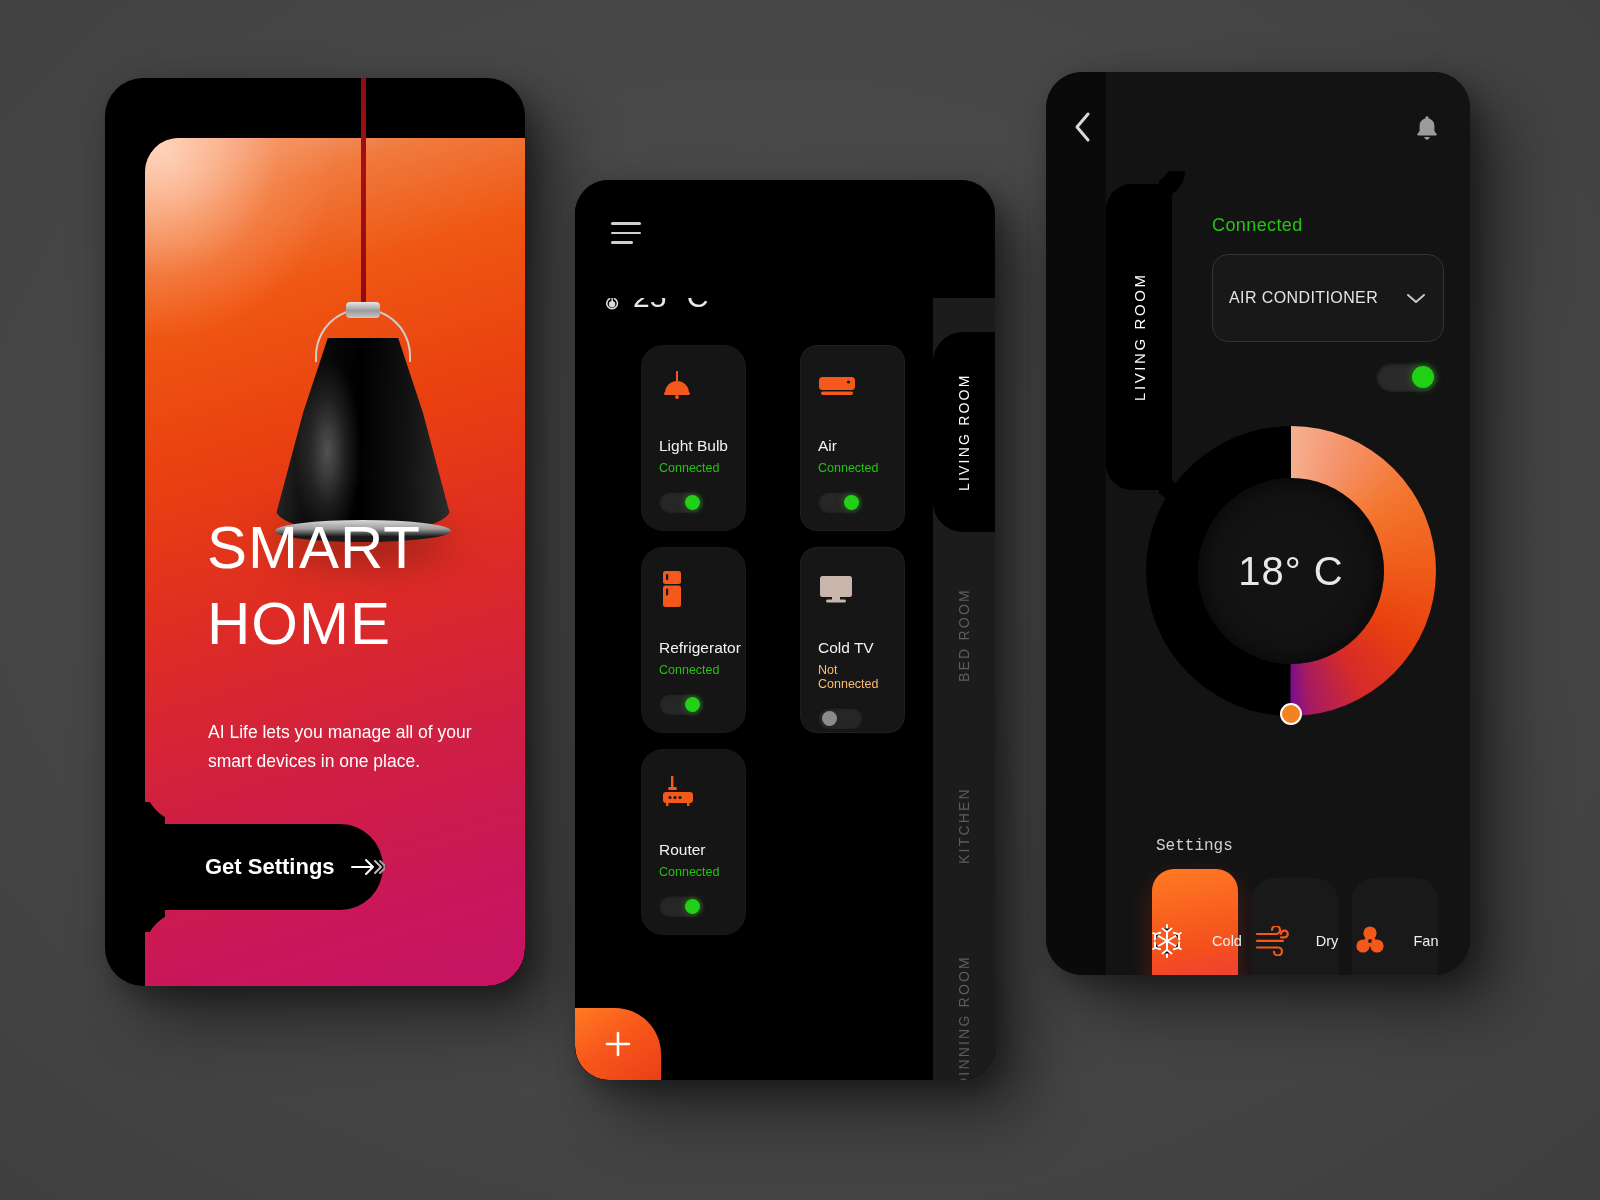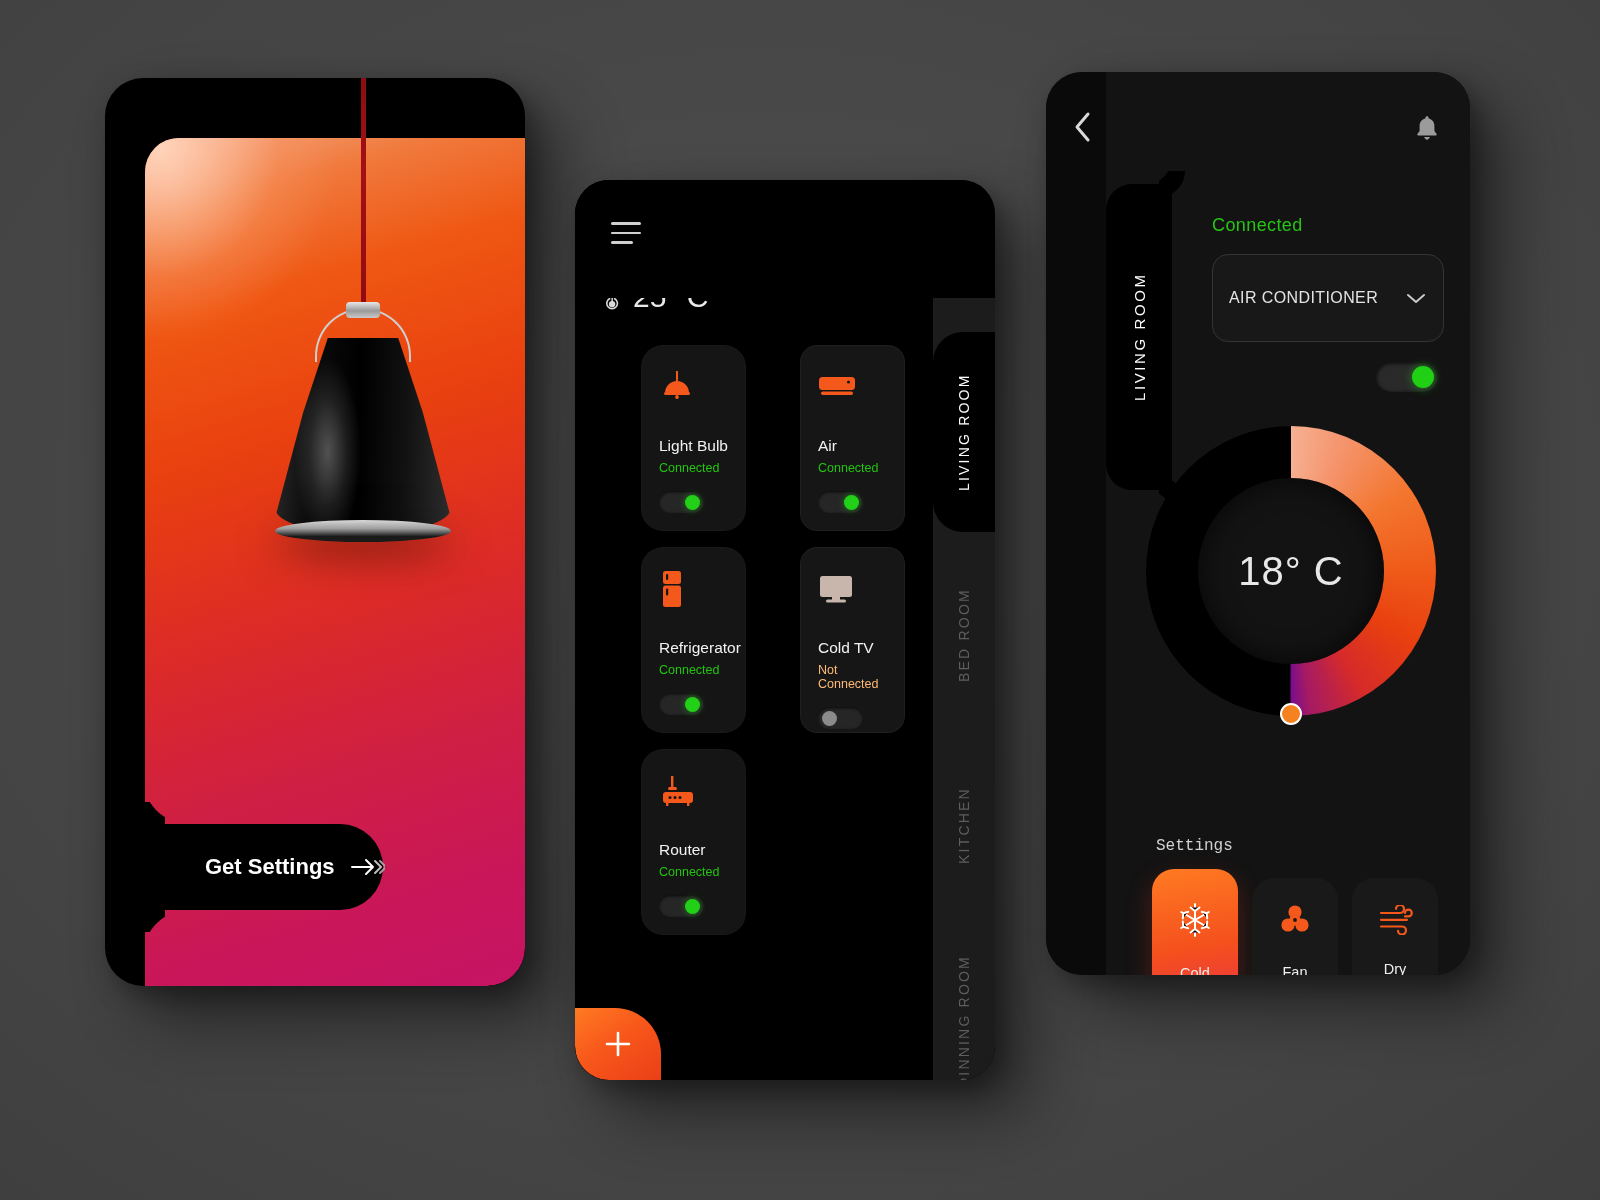--- a/index.html
+++ b/index.html
@@ -264,21 +264,21 @@
   }
   .settings-label {
     position: absolute; left: 110px; top: 765px; color: #d2d2d2; font-size: 16px; font-family: Liberation Mono, monospace;
   }
   .mode-row {
     position: absolute; left: 106px; top: 806px;
     display: flex; gap: 14px;
   }
   .mode-btn {
     width: 86px; height: 126px; border-radius: 22px; background: #191919;
-    display: flex; flex-direction: column; align-items: center; justify-content: center;
+    display: flex; flex-direction: row; align-items: center; justify-content: center;
     gap: 26px;
   }
   .mode-btn.active {
     width: 86px; height: 144px; margin-top: -9px;
     background: linear-gradient(170deg, #ff7a22 0%, #f4501d 55%, #e8304a 100%);
     box-shadow: 0 10px 26px rgba(230,60,40,0.28);
   }
   .mode-label { color: #efefef; font-size: 14.5px; }
 
   .icon-svg { display: block; }
@@ -292,21 +292,26 @@
     <div class="hero-glow"></div>
 
     <div class="lamp-wrap">
       <div class="lamp-cord"></div>
       <div class="lamp-yoke"></div>
       <div class="lamp-clamp"></div>
       <div class="lamp-shade"></div>
       <div class="lamp-rim"></div>
     </div>
 
-
+    <div class="hero-title">
+      <div>SMART</div>
+      <div>HOME</div>
+    </div>
+
+    <div class="hero-sub">AI Life lets you manage all of your smart devices in one place.</div>
   </div>
 
   <div class="cta-notch"></div>
   <div class="cta-label">
     <span>Get Settings</span>
     <span class="cta-arrow">
       <svg class="icon-svg" width="34" height="18" viewBox="0 0 34 18">
         <path d="M1 9 H22 M15 2 L22 9 L15 16" fill="none" stroke="#fff" stroke-width="2" stroke-linecap="round" stroke-linejoin="round"></path>
         <path d="M24 3 L30 9 L24 15" fill="none" stroke="#bdbdbd" stroke-width="2" stroke-linecap="round" stroke-linejoin="round"></path>
         <path d="M29 3 L35 9 L29 15" fill="none" stroke="#9e9e9e" stroke-width="2" stroke-linecap="round" stroke-linejoin="round"></path>
@@ -498,36 +503,36 @@
           <path d="M14.5 6.5 L19 10 L23.5 6.5 M14.5 31.5 L19 28 L23.5 31.5"></path>
           <path d="M6.8 17.4 L7.3 12.2 L12.2 10.7 M31.2 20.6 L30.7 25.8 L25.8 27.3"></path>
           <path d="M12.2 27.3 L7.3 25.8 L6.8 20.6 M25.8 10.7 L30.7 12.2 L31.2 17.4"></path>
         </svg>
       </span>
       <span class="mode-label">Cold</span>
     </div>
 
     <div class="mode-btn">
       <span>
+        <svg class="icon-svg" width="38" height="30" viewBox="0 0 38 30" fill="none" stroke="#f4581b" stroke-width="2.2" stroke-linecap="round">
+          <path d="M5 8 H24 a4 4 0 1 0 -4 -4.2"></path>
+          <path d="M5 14.8 H31"></path>
+          <path d="M5 21.5 H26 a4 4 0 1 1 -4 4.3"></path>
+          <path d="M29 8 a3.4 3.4 0 1 1 3.4 3.4 H29"></path>
+        </svg>
+      </span>
+      <span class="mode-label">Dry</span>
+    </div>
+
+    <div class="mode-btn">
+      <span>
         <svg class="icon-svg" width="36" height="36" viewBox="0 0 36 36">
           <circle cx="18" cy="10" r="6.6" fill="#f4581b"></circle>
           <circle cx="11" cy="23" r="6.6" fill="#f4581b"></circle>
           <circle cx="25" cy="23" r="6.6" fill="#f4581b"></circle>
           <circle cx="18" cy="18" r="5.6" fill="#f4581b"></circle>
           <circle cx="18" cy="18" r="1.9" fill="#191919"></circle>
         </svg>
       </span>
       <span class="mode-label">Fan</span>
     </div>
-
-    <div class="mode-btn">
-      <span>
-        <svg class="icon-svg" width="38" height="30" viewBox="0 0 38 30" fill="none" stroke="#f4581b" stroke-width="2.2" stroke-linecap="round">
-          <path d="M5 8 H24 a4 4 0 1 0 -4 -4.2"></path>
-          <path d="M5 14.8 H31"></path>
-          <path d="M5 21.5 H26 a4 4 0 1 1 -4 4.3"></path>
-          <path d="M29 8 a3.4 3.4 0 1 1 3.4 3.4 H29"></path>
-        </svg>
-      </span>
-      <span class="mode-label">Dry</span>
-    </div>
   </div>
 </div>
 
 </body></html>

